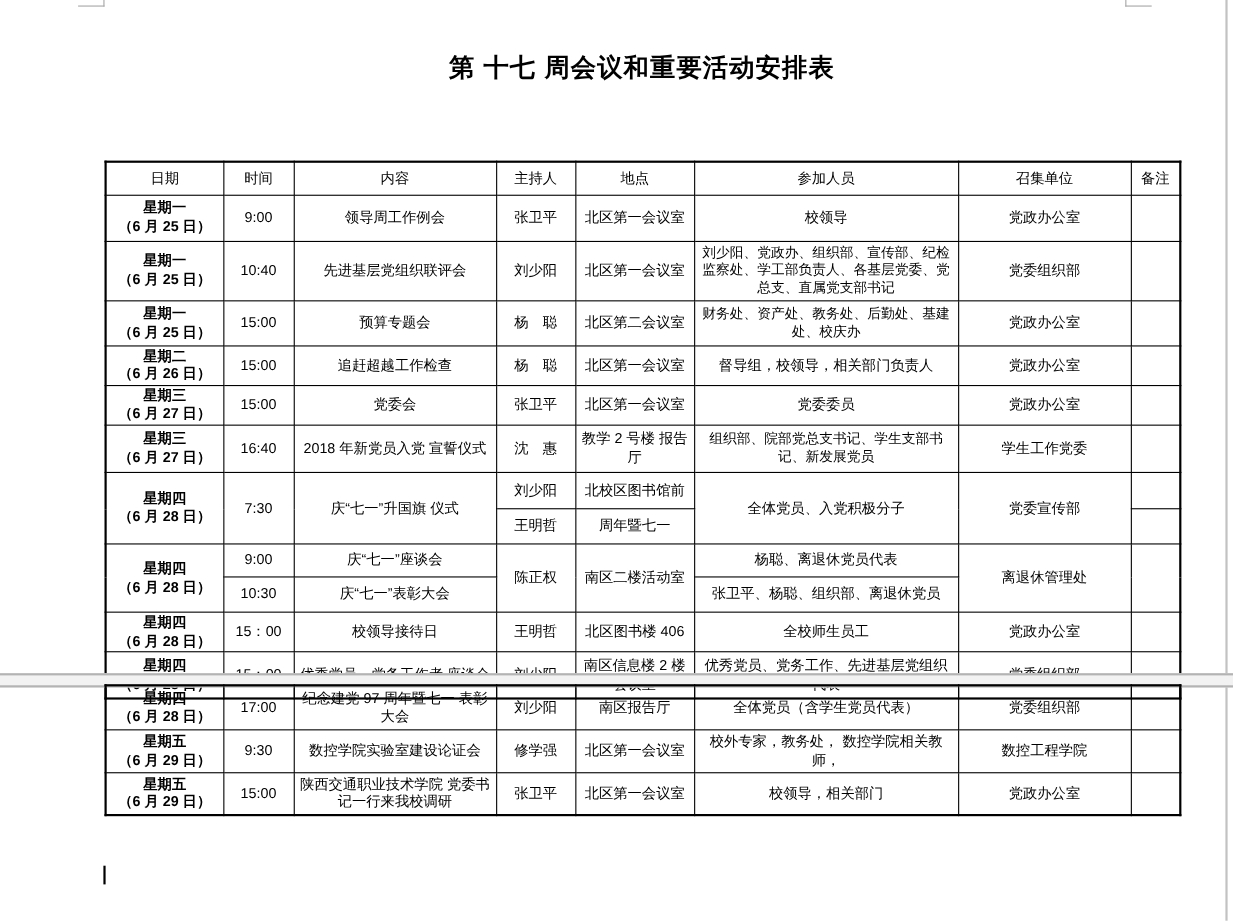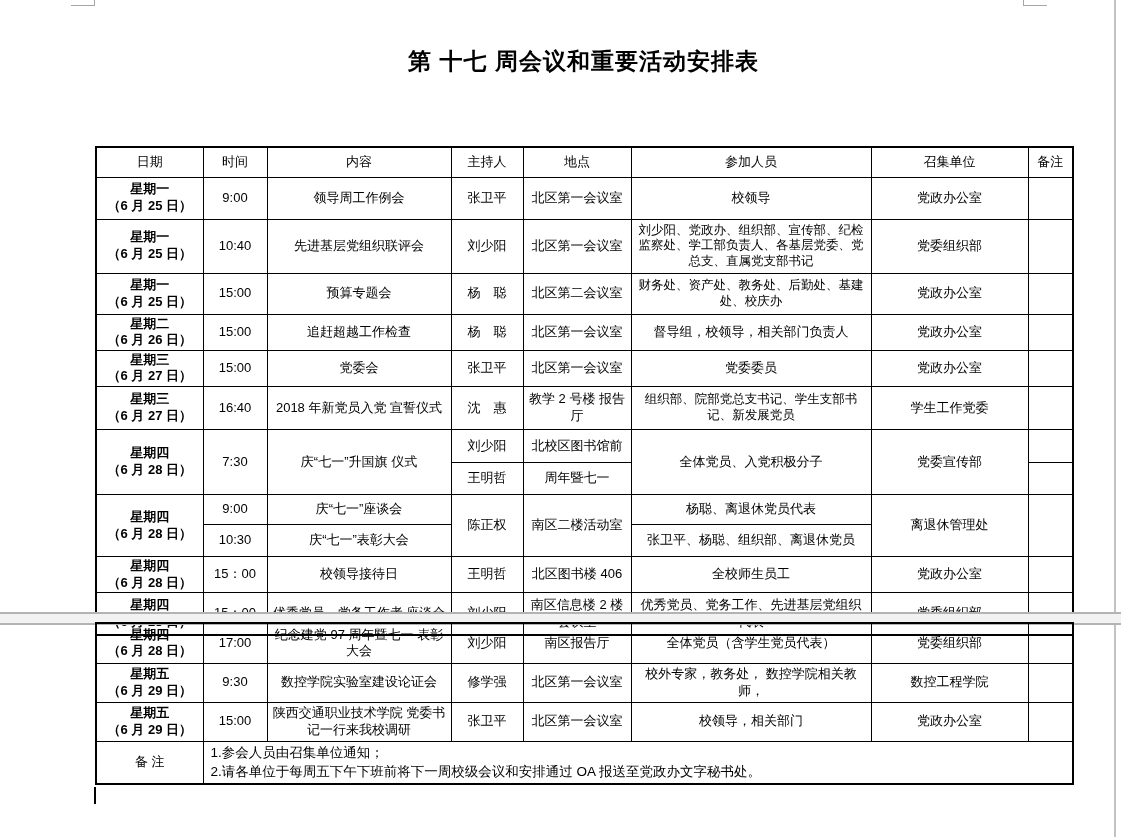--- a/index.html
+++ b/index.html
@@ -298,24 +298,17 @@
           </td>
       <td>15:00</td>
       <td>陕西交通职业技术学院 党委书记一行来我校调研</td>
       <td>张卫平</td>
       <td>北区第一会议室</td>
       <td>校领导，相关部门</td>
       <td>党政办公室</td>
       <td></td>
     </tr>
 
-    <tr style="height:42px">
-      <td>备  注</td>
-      <td colspan="7" class="remark-text">
-        <div>1.参会人员由召集单位通知；</div>
-        <div>2.请各单位于每周五下午下班前将下一周校级会议和安排通过 OA 报送至党政办文字秘书处。</div>
-      </td>
-    </tr>
   </tbody>
     </table>
 
   <div class="caret"></div>
 </div>
 
 </body></html>

